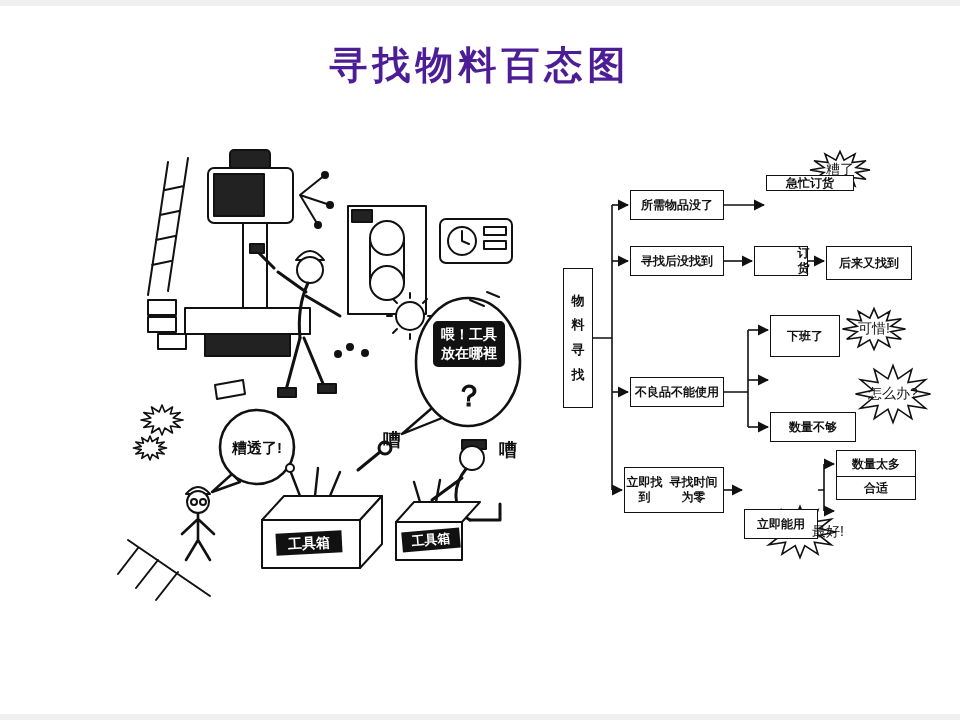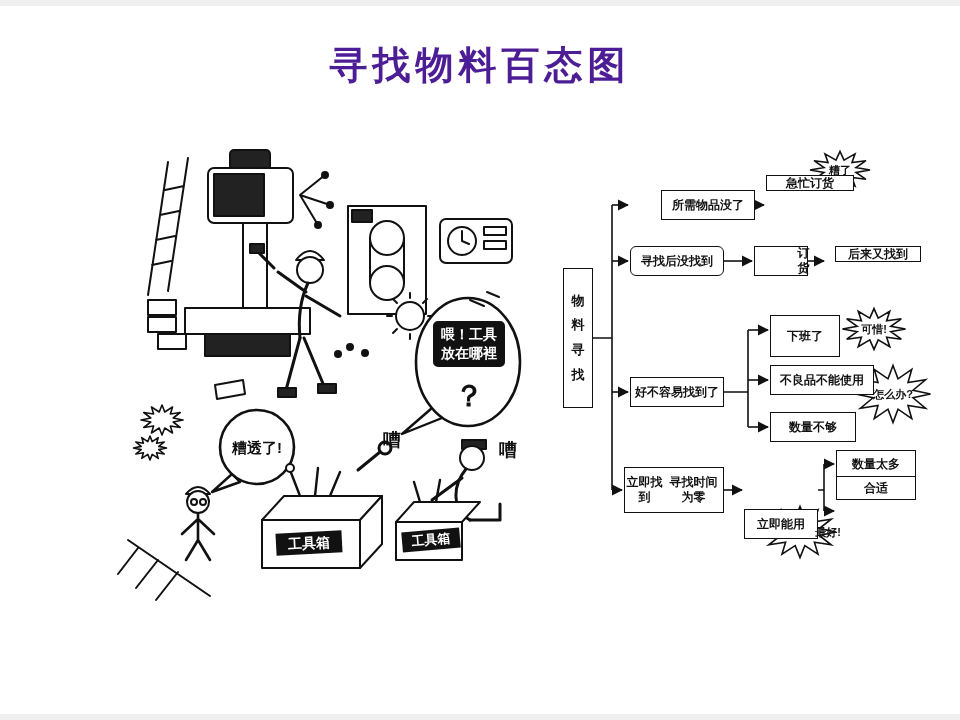--- a/index.html
+++ b/index.html
@@ -10,21 +10,21 @@
          font-family:Liberation Sans, sans-serif;font-weight:bold;font-size:38px;
          letter-spacing:5px;color:#4c1d95;}
   svg.layer{position:absolute;left:0;top:0;}
   .box{position:absolute;border:1.6px solid #111;background:#fff;box-sizing:border-box;
        display:flex;align-items:center;justify-content:center;text-align:center;
        font-size:12px;font-weight:600;line-height:1.25;z-index:3;}
   .root{flex-direction:column;font-size:13px;padding:4px 0;}
   .root div{line-height:1.9;}
   .two-line{flex-direction:row;}
   .burst-label{position:absolute;transform:translate(-50%,-50%);z-index:4;
-       font-size:11px;font-weight:bold;text-align:right;white-space:nowrap;}
+       font-size:14px;font-weight:normal;text-align:right;white-space:nowrap;}
 </style>
 </head>
 <body>
 
 <div class="slide">
   <div class="edge" style="top:0"></div>
   <div class="edge" style="bottom:0"></div>
 
   <div class="title">寻找物料百态图</div>
 
@@ -190,30 +190,29 @@
     </g>
   </svg>
 
   <div class="box root" style="left:563px;top:268px;width:30px;height:140px;">
     <div>物</div>
     <div>料</div>
     <div>寻</div>
     <div>找</div>
   </div>
 
-  <div class="box" style="left:630px;top:190px;width:94px;height:30px;margin-left:31px;">所需物品没了</div>
+  <div class="box" style="left:630px;top:190px;width:94px;height:30px;">所需物品没了</div>
   <div class="box" style="left:766px;top:175px;width:88px;height:16px;">急忙订货</div>
 
-  <div class="box" style="left:630px;top:246px;width:94px;height:30px;border-radius:6px;">寻找后没找到</div>
+  <div class="box" style="left:630px;top:246px;width:94px;height:30px;">寻找后没找到</div>
   <div class="box" style="left:754px;top:246px;width:54px;height:30px;padding-left:45px;">订货</div>
-  <div class="box" style="left:826px;top:246px;width:86px;height:16px;margin-left:9px;">后来又找到</div>
-
-  <div class="box" style="left:630px;top:377px;width:94px;height:30px;">好不容易找到了</div>
+  <div class="box" style="left:826px;top:246px;width:86px;height:34px;">后来又找到</div>
+
+  <div class="box" style="left:630px;top:377px;width:94px;height:30px;">不良品不能使用</div>
   <div class="box" style="left:770px;top:315px;width:70px;height:42px;">下班了</div>
-  <div class="box" style="left:770px;top:365px;width:104px;height:30px;">不良品不能使用</div>
   <div class="box" style="left:770px;top:412px;width:86px;height:30px;">数量不够</div>
 
   <div class="box two-line" style="left:624px;top:467px;width:100px;height:46px;">
     <div>立即找到</div>
     <div>寻找时间为零</div>
   </div>
   <div class="box" style="left:744px;top:475px;width:74px;height:30px;margin-top:34px;">立即能用</div>
   <div class="box" style="left:836px;top:450px;width:80px;height:28px;">数量太多</div>
   <div class="box" style="left:836px;top:476px;width:80px;height:24px;">合适</div>
 

